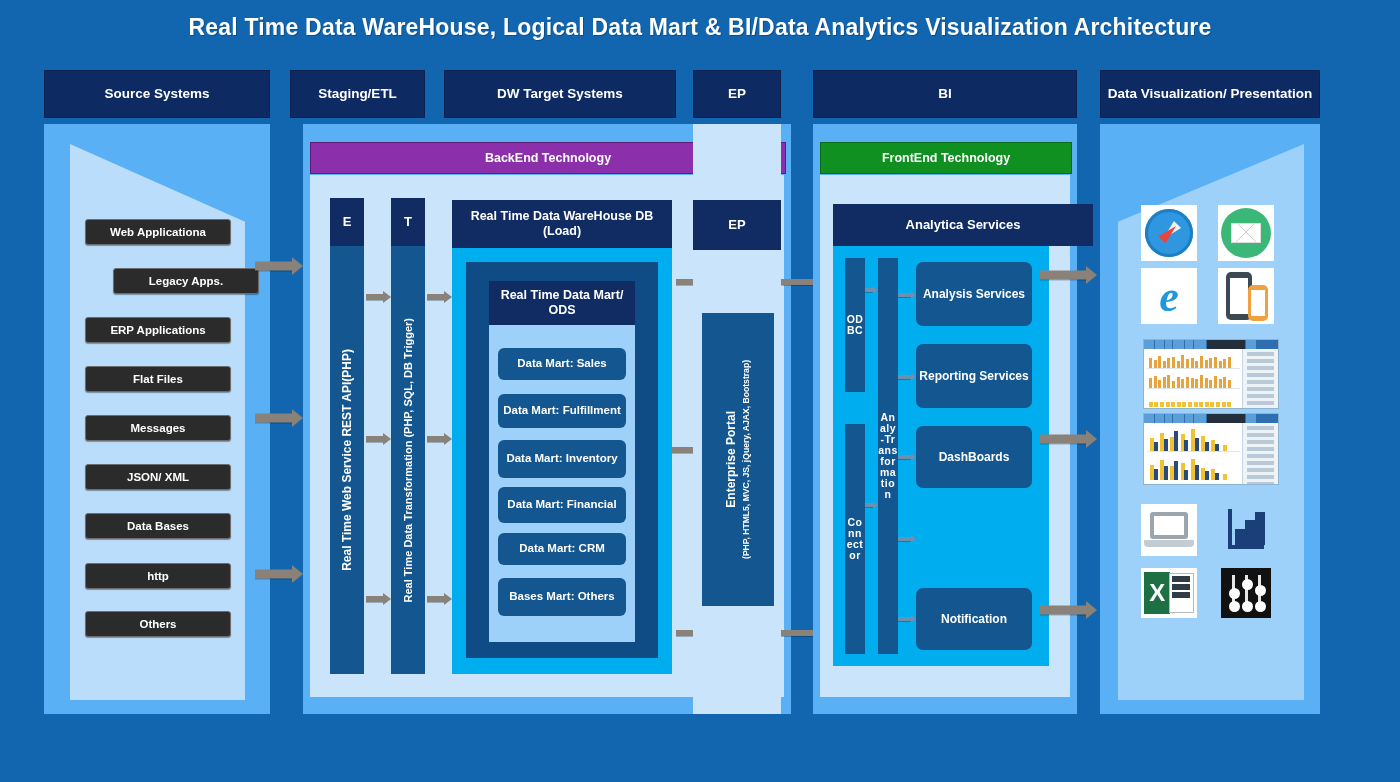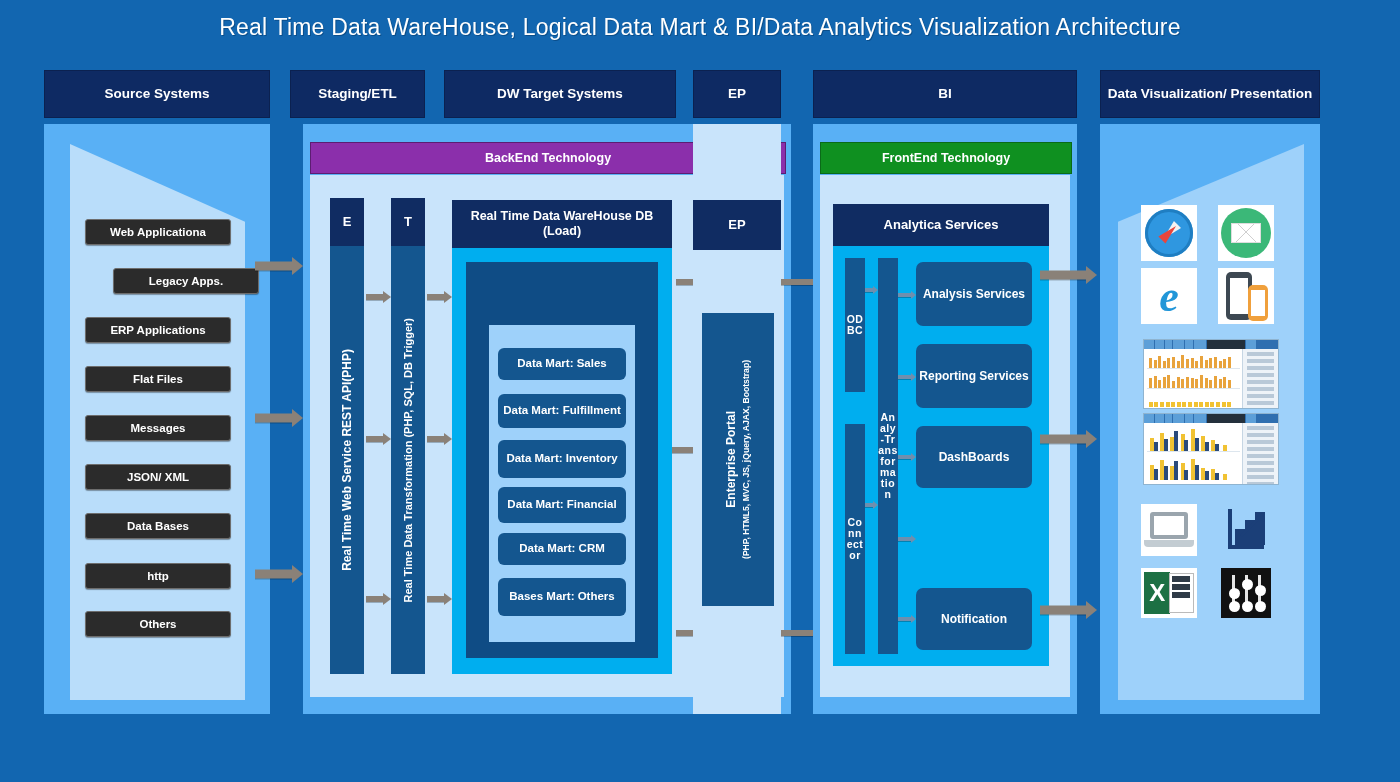--- a/index.html
+++ b/index.html
@@ -8,21 +8,21 @@
     background:#1266b0;
     font-family:"Liberation Sans",sans-serif;
     overflow:hidden;
     position:relative;
   }
   .stage{position:absolute;left:0;top:0;width:1400px;height:782px;}
 
   
   .title{
     position:absolute;left:0;top:14px;width:1400px;text-align:center;
-    color:#ffffff;font-size:23px;font-weight:normal;letter-spacing:.2px;
+    color:#ffffff;font-size:23px;font-weight:bold;letter-spacing:.2px;
     text-shadow:1px 1px 0 #0b4e8a;
   }
 
   
   .colhead{
     position:absolute;background:#0e2a63;color:#fff;
     display:flex;align-items:center;justify-content:center;text-align:center;
     font-size:13.5px;font-weight:bold;line-height:1.18;
     box-shadow:0 0 0 1px #0b2150 inset;
   }
@@ -323,20 +323,26 @@
 
   <div class="navyhead" style="left:452px;top:200px;width:220px;height:48px;">
     <div>
       <div>Real Time Data WareHouse DB</div>
       <div>(Load)</div>
     </div>
   </div>
   <div class="dwframe" style="left:452px;top:248px;width:220px;height:426px;"></div>
   <div class="dwinner" style="left:466px;top:262px;width:192px;height:396px;"></div>
 
+  <div class="navyhead" style="left:489px;top:281px;width:146px;height:44px;">
+    <div>
+      <div>Real Time Data Mart/</div>
+      <div>ODS</div>
+    </div>
+  </div>
   <div class="dwmartwrap" style="left:489px;top:325px;width:146px;height:317px;"></div>
 
   <div class="mart" style="left:498px;top:348px;width:128px;height:32px;">
     <span>Data Mart:  Sales</span>
   </div>
   <div class="mart" style="left:498px;top:394px;width:128px;height:34px;">
     <span>Data Mart: Fulfillment</span>
   </div>
   <div class="mart" style="left:498px;top:440px;width:128px;height:38px;text-align:center;">
     <span>Data Mart: Inventory</span>
@@ -378,21 +384,21 @@
       <span>(PHP, HTML5, MVC, JS, jQuery, AJAX, Bootstrap)</span>
     </div>
   </div>
 
   <div class="panel panel-lightblue" style="left:813px;top:124px;width:264px;height:590px;"></div>
   <div class="banner banner-frontend" style="left:820px;top:142px;width:250px;height:30px;">
     <span>FrontEnd Technology</span>
   </div>
   <div class="panel panel-paleblue" style="left:820px;top:175px;width:250px;height:522px;"></div>
 
-  <div class="navyhead" style="left:833px;top:204px;width:216px;height:42px;font-size:13px;">
+  <div class="navyhead" style="left:833px;top:204px;width:260px;height:42px;font-size:13px;">
     <span>Analytica Services</span>
   </div>
   <div class="biframe" style="left:833px;top:246px;width:216px;height:420px;"></div>
 
   <div class="vstack" style="left:845px;top:258px;width:20px;height:134px;">
     <span>ODBC</span>
   </div>
   <div class="vstack" style="left:845px;top:424px;width:20px;height:230px;">
     <span>Connector</span>
   </div>

